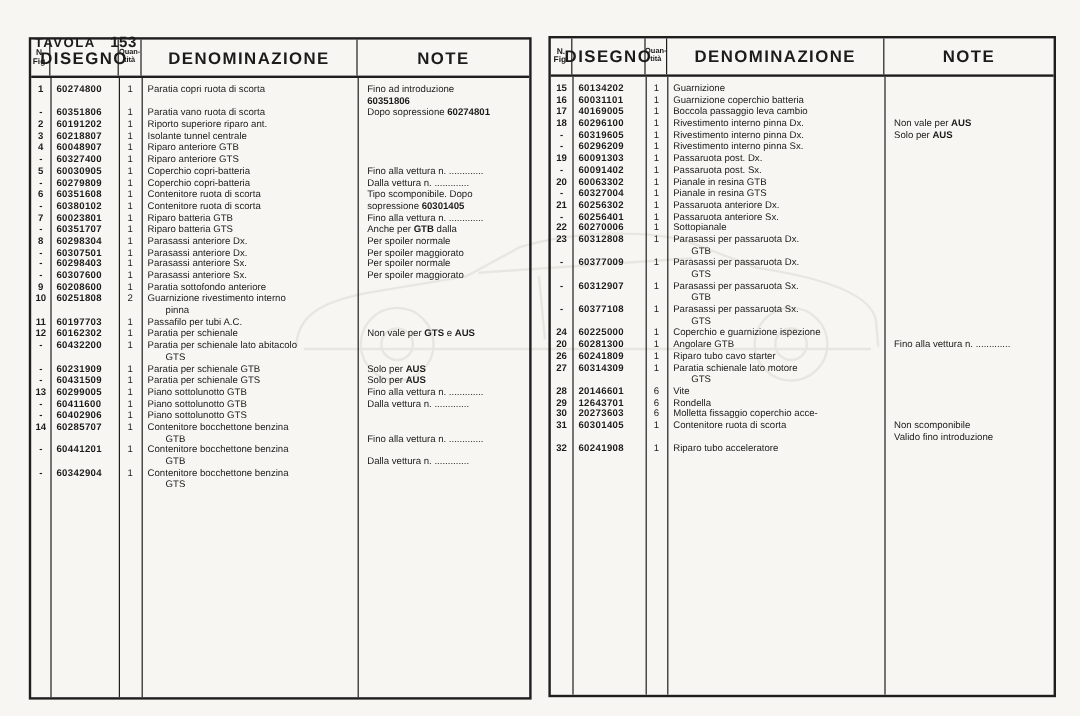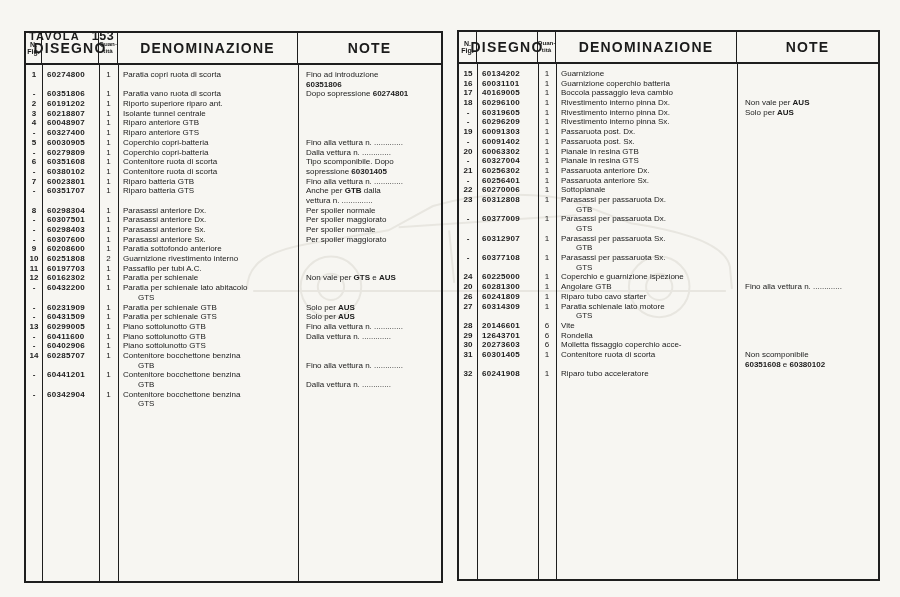--- a/index.html
+++ b/index.html
@@ -165,27 +165,20 @@
             <div class="c-note"><span>Fino alla vettura n. .............</span></div>
           </div>
           <div class="ln cols-l">
             <div class="c-fig">-</div>
             <div class="c-dis">60351707</div>
             <div class="c-qty">1</div>
             <div class="c-den">Riparo batteria GTS</div>
             <div class="c-note"><span>Anche per </span><span class="b">GTB</span><span> dalla</span></div>
           </div>
           <div class="ln cols-l">
-            <div class="c-fig"></div>
-            <div class="c-dis"></div>
-            <div class="c-qty"></div>
-            <div class="c-den"></div>
-            <div class="c-note"><span>vettura n. ..............</span></div>
-          </div>
-          <div class="ln cols-l">
             <div class="c-fig">8</div>
             <div class="c-dis">60298304</div>
             <div class="c-qty">1</div>
             <div class="c-den">Parasassi anteriore Dx.</div>
             <div class="c-note"><span>Per spoiler normale</span></div>
           </div>
           <div class="ln cols-l">
             <div class="c-fig">-</div>
             <div class="c-dis">60307501</div>
             <div class="c-qty">1</div>
@@ -211,20 +204,27 @@
             <div class="c-dis">60208600</div>
             <div class="c-qty">1</div>
             <div class="c-den">Paratia sottofondo anteriore</div>
             <div class="c-note"></div>
           </div>
           <div class="ln cols-l">
             <div class="c-fig">10</div>
             <div class="c-dis">60251808</div>
             <div class="c-qty">2</div>
             <div class="c-den">Guarnizione rivestimento interno</div>
+            <div class="c-note"></div>
+          </div>
+          <div class="ln cols-l">
+            <div class="c-fig"></div>
+            <div class="c-dis"></div>
+            <div class="c-qty"></div>
+            <div class="c-den ind">pinna</div>
             <div class="c-note"></div>
           </div>
           <div class="ln cols-l">
             <div class="c-fig">11</div>
             <div class="c-dis">60197703</div>
             <div class="c-qty">1</div>
             <div class="c-den">Passafilo per tubi A.C.</div>
             <div class="c-note"></div>
           </div>
           <div class="ln cols-l">
@@ -563,21 +563,21 @@
             <div class="c-dis">60301405</div>
             <div class="c-qty">1</div>
             <div class="c-den">Contenitore ruota di scorta</div>
             <div class="c-note"><span>Non scomponibile</span></div>
           </div>
           <div class="ln cols-r">
             <div class="c-fig"></div>
             <div class="c-dis"></div>
             <div class="c-qty"></div>
             <div class="c-den"></div>
-            <div class="c-note"><span class="b">60351608</span><span> e </span><span class="b">60380102</span></div>
+            <div class="c-note"><span>Valido fino introduzione</span></div>
           </div>
           <div class="ln cols-r">
             <div class="c-fig">32</div>
             <div class="c-dis">60241908</div>
             <div class="c-qty">1</div>
             <div class="c-den">Riparo tubo acceleratore</div>
             <div class="c-note"></div>
           </div>
         </div>
     </div>

